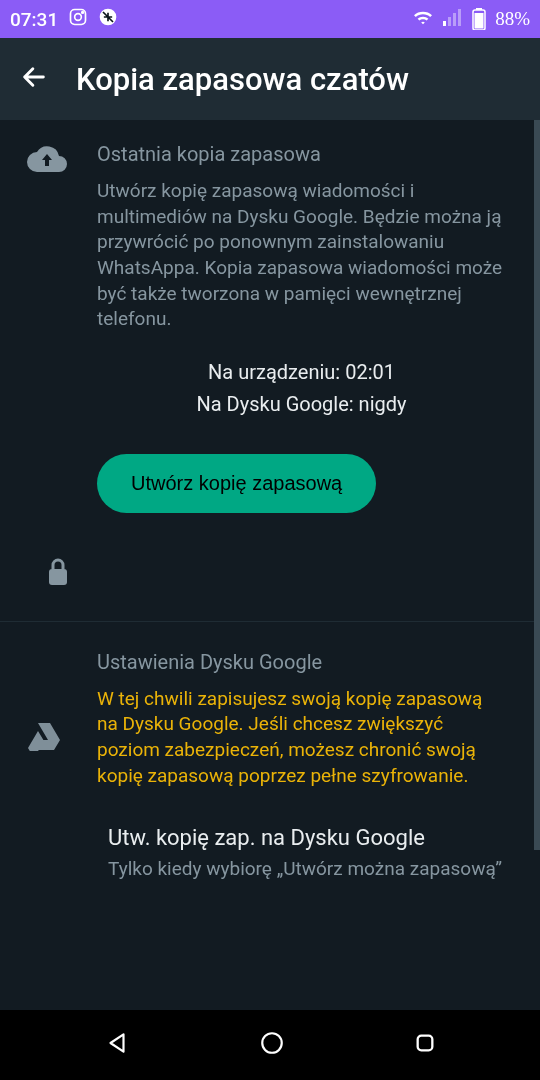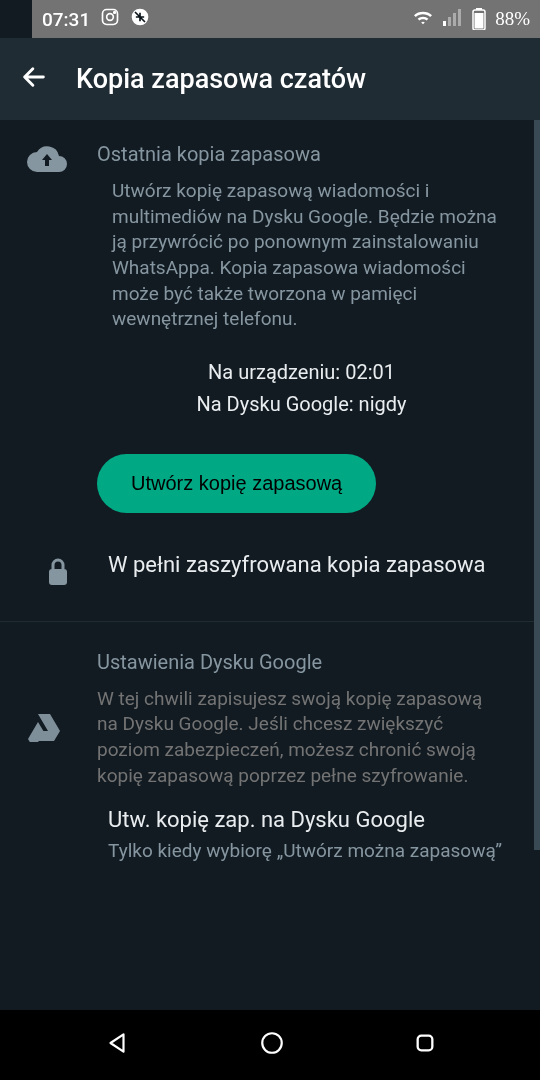--- a/index.html
+++ b/index.html
@@ -6,43 +6,42 @@
   html, body {
     width: 540px;
     height: 1080px;
     overflow: hidden;
     font-family: -apple-system, Roboto, "Helvetica Neue", Arial, sans-serif;
     background: #121b22;
     color: #e9edef;
   }
   .statusbar {
     height: 38px;
-    background: #737373;
+    background: #8b5cf6;
     display: flex;
     align-items: center;
     justify-content: space-between;
     padding: 0 10px;
     font-size: 19px;
     font-weight: 500;
     color: #ffffff;
-    margin-left: 32px;
   }
   .statusbar-left { display: flex; align-items: center; gap: 10px; }
   .statusbar-right { display: flex; align-items: flex-start; gap: 9px; font-family: Liberation Serif, serif; }
   .statusbar-right svg { display: block; }
   .appbar {
     height: 82px;
     background: #1f2c34;
     display: flex;
     align-items: center;
     padding: 0 20px;
     gap: 28px;
   }
   .appbar-title {
-    font-size: 27px;
+    font-size: 31px;
     font-weight: 500;
     color: #ffffff;
   }
   .content {
     height: 890px;
     overflow-y: auto;
     position: relative;
   }
   .content::-webkit-scrollbar { width: 6px; }
   .content::-webkit-scrollbar-thumb { background: #3a4a54; }
@@ -62,21 +61,20 @@
     font-size: 20px;
     color: #8696a0;
     margin-bottom: 12px;
     font-weight: 400;
   }
   .sec-desc {
     font-size: 19px;
     line-height: 1.35;
     color: #8696a0;
     margin-bottom: 28px;
-    margin-left: 15px;
   }
   .backup-lines {
     font-size: 20px;
     color: #e9edef;
     margin-bottom: 38px;
   }
   .backup-lines div { margin-bottom: 8px; text-align: center; }
   .backup-btn {
     display: inline-block;
     background: #00a884;
@@ -113,22 +111,22 @@
     color: #8696a0;
   }
   .divider {
     height: 1px;
     background: #1f2c34;
     margin: 8px 0 0 0;
   }
   .gdrive-desc {
     font-size: 19px;
     line-height: 1.35;
-    color: #737373;
-    margin-bottom: 18px;
+    color: #eab308;
+    margin-bottom: 36px;
   }
   .navbar {
     height: 70px;
     background: #000000;
     display: flex;
     align-items: center;
     justify-content: space-around;
     padding: 0 40px;
   }
   .sb-scrollbar {
@@ -220,21 +218,20 @@
   <div class="row">
     <div class="row-icon">
       <span>
         <svg width="24" height="30" viewBox="0 0 24 30" fill="#8696a0">
             <rect x="3" y="12" width="18" height="16" rx="3"></rect>
             <path d="M7 12 v-4 a5 5 0 0 1 10 0 v4" fill="none" stroke="#8696a0" stroke-width="3"></path>
           </svg>
       </span>
     </div>
     <div class="row-body">
-      <div class="row-title">W pełni zaszyfrowana kopia zapasowa</div>
     </div>
   </div>
 
   <div class="divider"></div>
 
   <div class="section" style="padding-top:28px;padding-bottom:0;align-items:center;">
     <div class="section-icon">
       <span>
         <svg width="34" height="30" viewBox="0 0 34 30" fill="#8696a0">
             <path d="M11 2 h12 l10 17 h-12 z M1 27 l10-17 6 10-10 17z M33 19 l-6 10 h-20 l6-10 z" opacity="0.95"></path>

